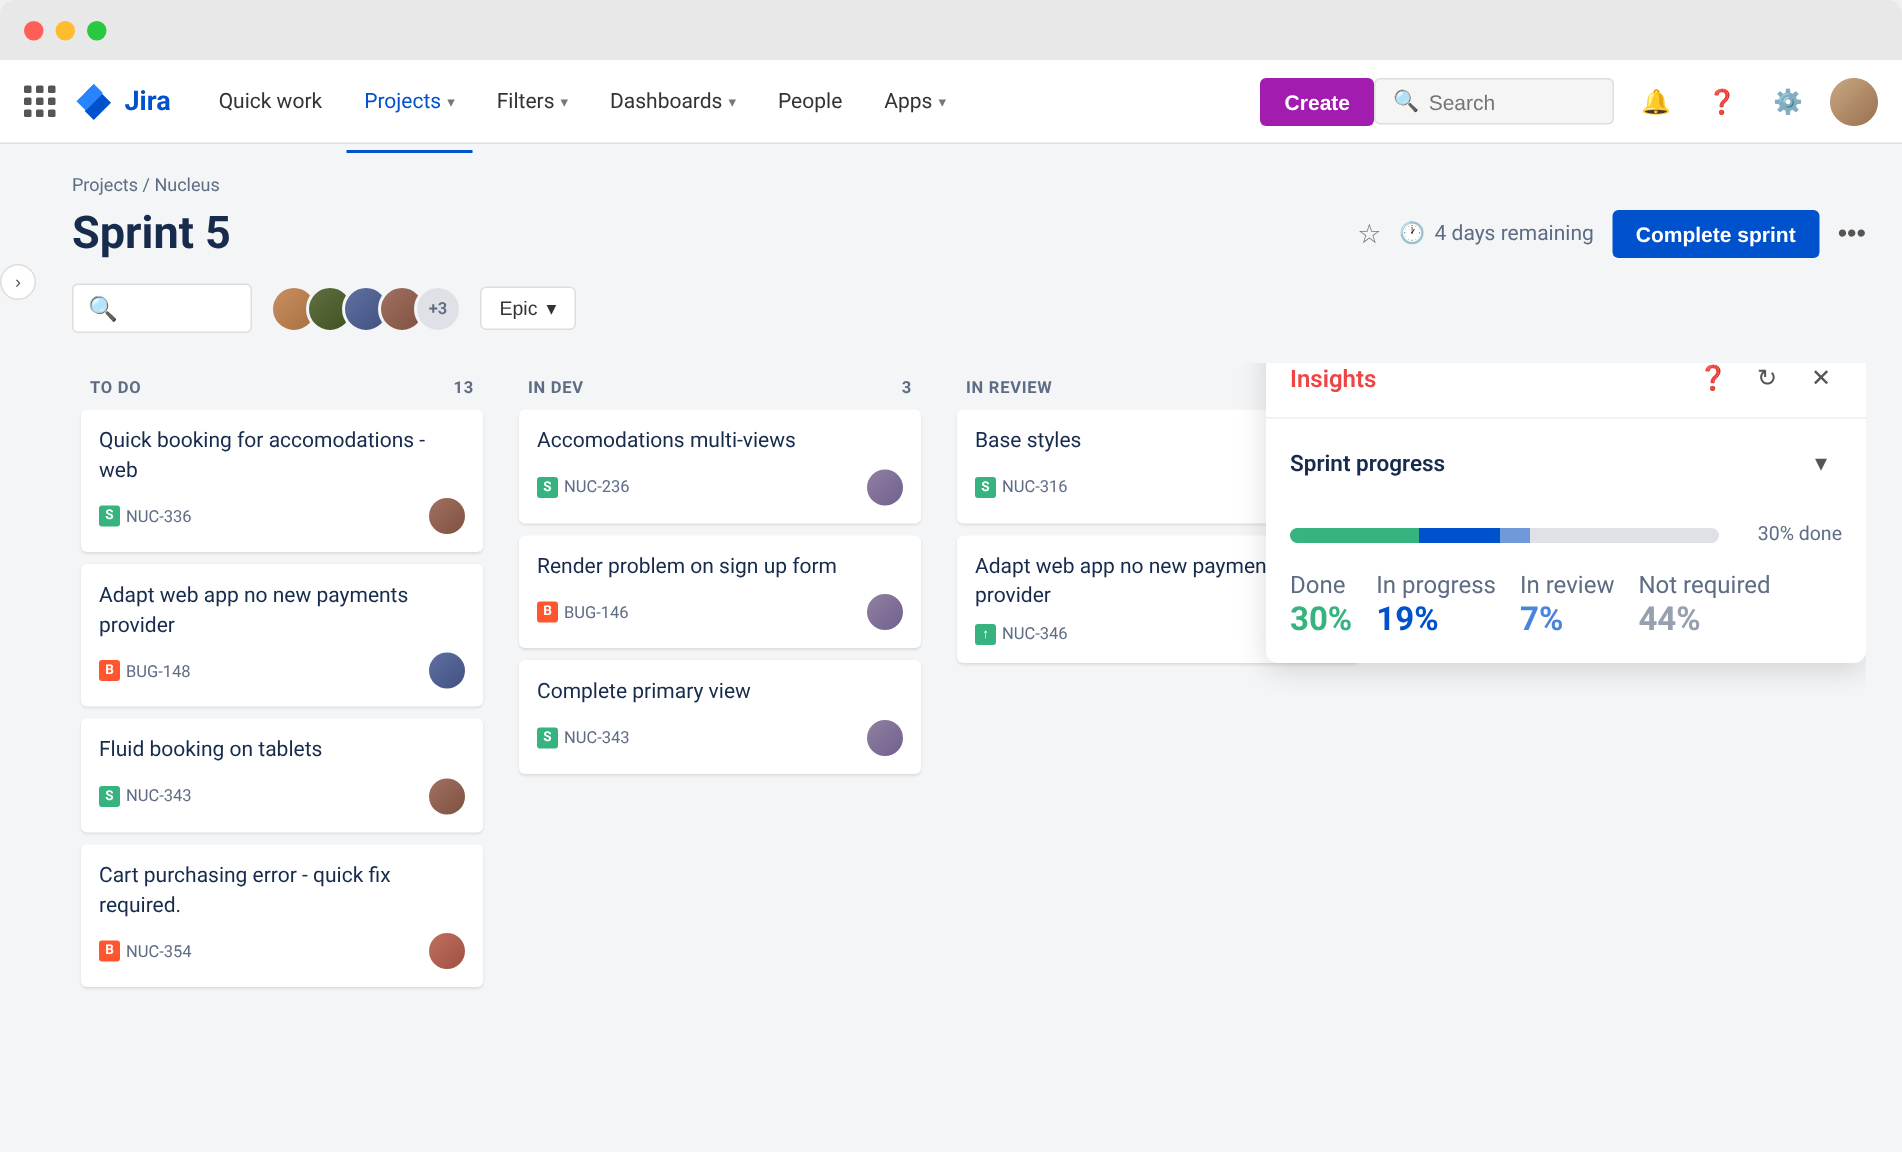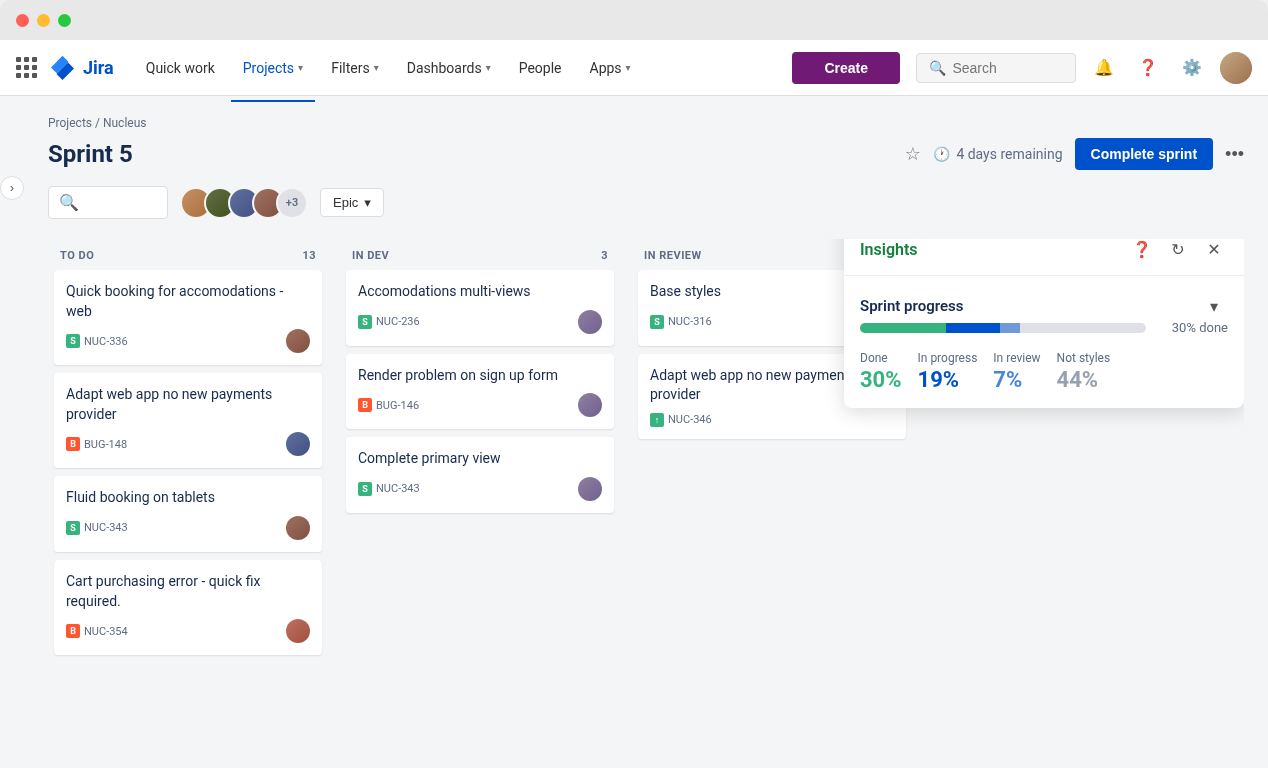--- a/index.html
+++ b/index.html
@@ -95,29 +95,28 @@
       left: 0; right: 0;
       height: 2px;
       background: #0052CC;
     }
     .nav-chevron {
       font-size: 10px;
       color: #777;
     }
 
     .create-btn {
-      background: #701a75;
+      background: #a21caf;
       color: #fff;
       border: none;
       border-radius: 4px;
-      padding: 8px 32px;
+      padding: 8px 16px;
       font-size: 14px;
       font-weight: 600;
       cursor: pointer;
-      margin-right: 16px;
     }
 
     .search-box {
       display: flex;
       align-items: center;
       background: #f5f5f5;
       border: 1px solid #ddd;
       border-radius: 4px;
       padding: 6px 12px;
       width: 160px;
@@ -207,21 +206,21 @@
     }
     .breadcrumb a { color: #5e6c84; text-decoration: none; }
 
     .board-header {
       display: flex;
       align-items: center;
       justify-content: space-between;
       margin-bottom: 16px;
     }
     .sprint-title {
-      font-size: 24px;
+      font-size: 30px;
       font-weight: 700;
       color: #172b4d;
     }
     .header-actions {
       display: flex;
       align-items: center;
       gap: 12px;
     }
     .star-btn {
       background: none;
@@ -423,21 +422,21 @@
     .insights-header {
       display: flex;
       align-items: center;
       justify-content: space-between;
       padding: 16px 16px 12px;
       border-bottom: 1px solid #eee;
     }
     .insights-title {
       font-size: 16px;
       font-weight: 600;
-      color: #15803d;
+      color: #ef4444;
     }
     .insights-header-actions {
       display: flex;
       align-items: center;
       gap: 8px;
     }
     .insights-icon-btn {
       background: none;
       border: none;
       font-size: 16px;
@@ -450,21 +449,21 @@
       border-radius: 4px;
     }
 
     .insights-body {
       padding: 16px;
     }
     .sprint-progress-header {
       display: flex;
       align-items: center;
       justify-content: space-between;
-      margin-bottom: 0;
+      margin-bottom: 26px;
     }
     .sprint-progress-title {
       font-size: 15px;
       font-weight: 600;
       color: #172b4d;
     }
 
     
     .progress-bar-container {
       display: flex;
@@ -503,21 +502,21 @@
     .stats-row {
       display: flex;
       gap: 16px;
     }
     .stat-item {
       display: flex;
       flex-direction: column;
       gap: 2px;
     }
     .stat-label {
-      font-size: 12px;
+      font-size: 16px;
       color: #5e6c84;
     }
     .stat-value {
       font-size: 22px;
       font-weight: 700;
     }
     .stat-done { color: #36B37E; }
     .stat-in-progress { color: #0052CC; }
     .stat-in-review { color: #0052CC; opacity: 0.7; }
     .stat-not-started { color: #97a0af; }
@@ -799,21 +798,21 @@
               </div>
               <div class="stat-item">
                 <span class="stat-label">In progress</span>
                 <span class="stat-value stat-in-progress">19%</span>
               </div>
               <div class="stat-item">
                 <span class="stat-label">In review</span>
                 <span class="stat-value stat-in-review">7%</span>
               </div>
               <div class="stat-item">
-                <span class="stat-label">Not styles</span>
+                <span class="stat-label">Not required</span>
                 <span class="stat-value stat-not-started">44%</span>
               </div>
             </div>
           </div>
         </div>
       </div>
 
     </div>
   </div>
 </div>

